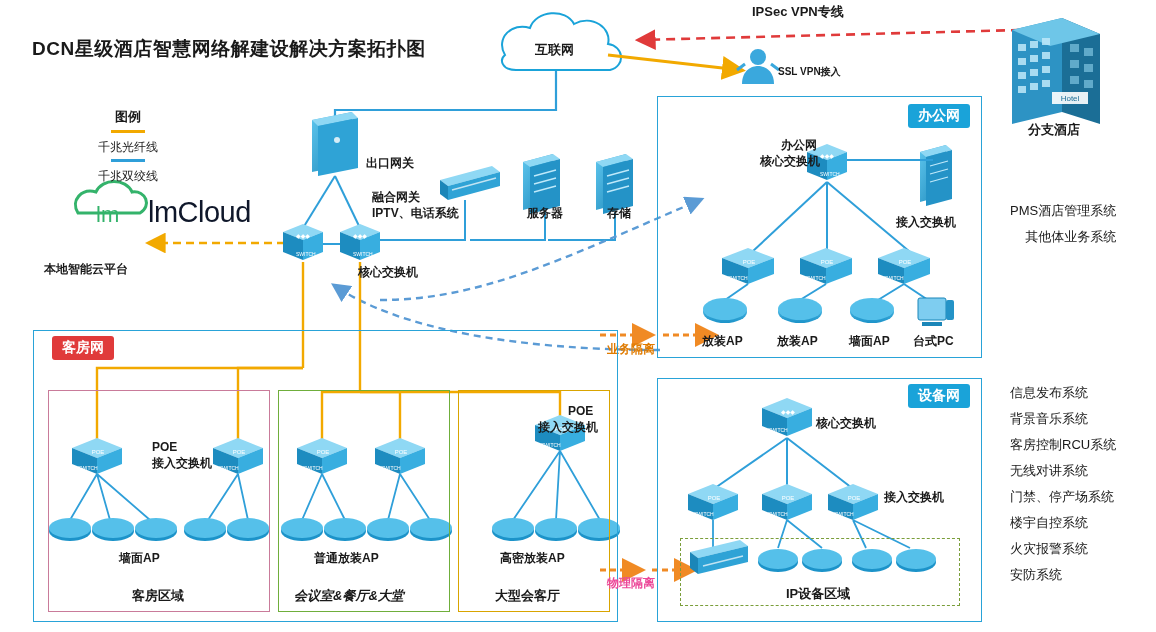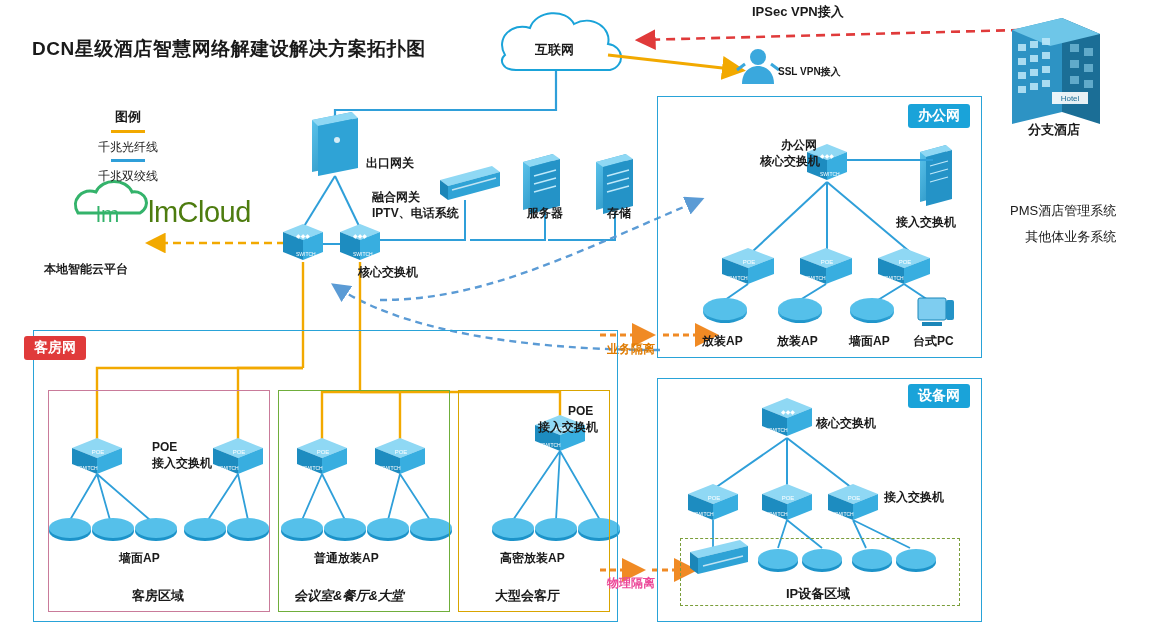--- a/index.html
+++ b/index.html
@@ -29,21 +29,21 @@
 
   
   .legend { position:absolute; left:58px; top:108px; width:140px; }
   .legend .hd { font-weight:bold; font-size:13px; text-align:center; margin-bottom:4px; }
   .legend .row { display:flex; align-items:center; gap:6px; font-size:12px; margin-top:3px;flex-direction:column; }
   .legend .sw { width:34px; height:0; border-top:3px solid #f2a900; }
   .legend .sw.blue { border-top-color:#2f9fd9; }
 
   
   .sidelist { position:absolute; font-size:13px; line-height:26px; }
-  .lm-text { position:absolute; left:148px; top:196px; font-size:29px; color:#4d7c0f; letter-spacing:-.5px;}
+  .lm-text { position:absolute; left:148px; top:196px; font-size:29px; color:#0f172a; letter-spacing:-.5px;}
 </style>
 </head>
 <body>
 
 <div class="canvas">
 
   <svg class="layer" viewBox="0 0 1156 632">
     <defs>
       <marker id="arrRed" markerWidth="8" markerHeight="8" refX="6" refY="4" orient="auto">
         <path d="M0,0 L8,4 L0,8 Z" fill="#e03a3a"></path>
@@ -394,21 +394,21 @@
     <div class="row">
       <span class="sw blue"></span>
       <span>千兆双绞线</span>
     </div>
   </div>
 
   <div class="lm-text">lmCloud</div>
   <div class="lbl b" style="left:44px; top:262px;">本地智能云平台</div>
 
   <div class="lbl b" style="left:535px; top:42px; font-size:13px;">互联网</div>
-  <div class="lbl b" style="left:752px; top:4px; font-size:13px;">IPSec VPN接入</div>
+  <div class="lbl b" style="left:752px; top:4px; font-size:13px;">IPSec VPN专线</div>
   <div class="lbl b" style="left:778px; top:66px; font-size:10px;">SSL VPN接入</div>
   <div class="lbl b" style="left:1028px; top:122px; font-size:13px;">分支酒店</div>
 
   <div class="lbl b" style="left:366px; top:156px;">出口网关</div>
   <div class="lbl b" style="left:372px; top:190px;">融合网关</div>
   <div class="lbl b" style="left:372px; top:206px;">IPTV、电话系统</div>
   <div class="lbl b" style="left:527px; top:206px;">服务器</div>
   <div class="lbl b" style="left:607px; top:206px;">存储</div>
   <div class="lbl b" style="left:358px; top:265px;">核心交换机</div>
 
@@ -418,21 +418,21 @@
   <div class="lbl b" style="left:760px; top:154px;">核心交换机</div>
   <div class="lbl b" style="left:896px; top:215px;">接入交换机</div>
   <div class="lbl b" style="left:702px; top:334px;">放装AP</div>
   <div class="lbl b" style="left:777px; top:334px;">放装AP</div>
   <div class="lbl b" style="left:849px; top:334px;">墙面AP</div>
   <div class="lbl b" style="left:913px; top:334px;">台式PC</div>
 
   <div class="lbl b" style="left:607px; top:342px; color:#e07b00;">业务隔离</div>
 
   <div class="zone" style="left:33px; top:330px; width:585px; height:292px;"></div>
-  <div class="zone-tag red" style="left:24px; top:336px;">客房网</div>
+  <div class="zone-tag red" style="left:52px; top:336px;">客房网</div>
 
   <div class="sub-box" style="left:48px; top:390px; width:222px; height:222px; border-color:#c97b9a;"></div>
   <div class="sub-box" style="left:278px; top:390px; width:172px; height:222px; border-color:#6fae3b;"></div>
   <div class="sub-box" style="left:458px; top:390px; width:152px; height:222px; border-color:#d9a400;"></div>
 
   <div class="lbl b" style="left:152px; top:440px;">POE</div>
   <div class="lbl b" style="left:152px; top:456px;">接入交换机</div>
   <div class="lbl b" style="left:568px; top:404px;">POE</div>
   <div class="lbl b" style="left:538px; top:420px;">接入交换机</div>
 
@@ -450,14 +450,24 @@
   <div class="zone-tag" style="left:908px; top:384px;">设备网</div>
   <div class="lbl b" style="left:816px; top:416px;">核心交换机</div>
   <div class="lbl b" style="left:884px; top:490px;">接入交换机</div>
   <div class="dash-box" style="left:680px; top:538px; width:280px; height:68px;"></div>
   <div class="lbl b" style="left:786px; top:586px; font-size:13px;">IP设备区域</div>
 
   <div class="sidelist" style="left:1010px; top:198px;text-align:right;">
     <div>PMS酒店管理系统</div>
     <div>其他体业务系统</div>
   </div>
+  <div class="sidelist" style="left:1010px; top:380px;">
+    <div>信息发布系统</div>
+    <div>背景音乐系统</div>
+    <div>客房控制RCU系统</div>
+    <div>无线对讲系统</div>
+    <div>门禁、停产场系统</div>
+    <div>楼宇自控系统</div>
+    <div>火灾报警系统</div>
+    <div>安防系统</div>
+  </div>
 
 </div>
 
 </body></html>

